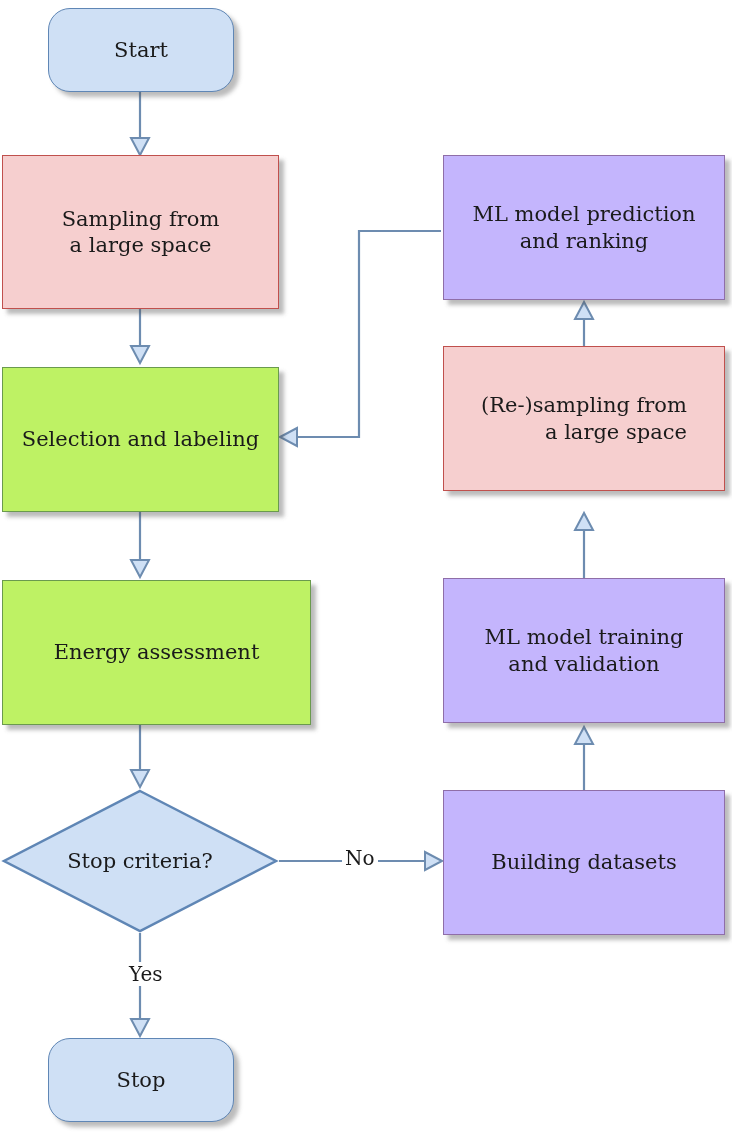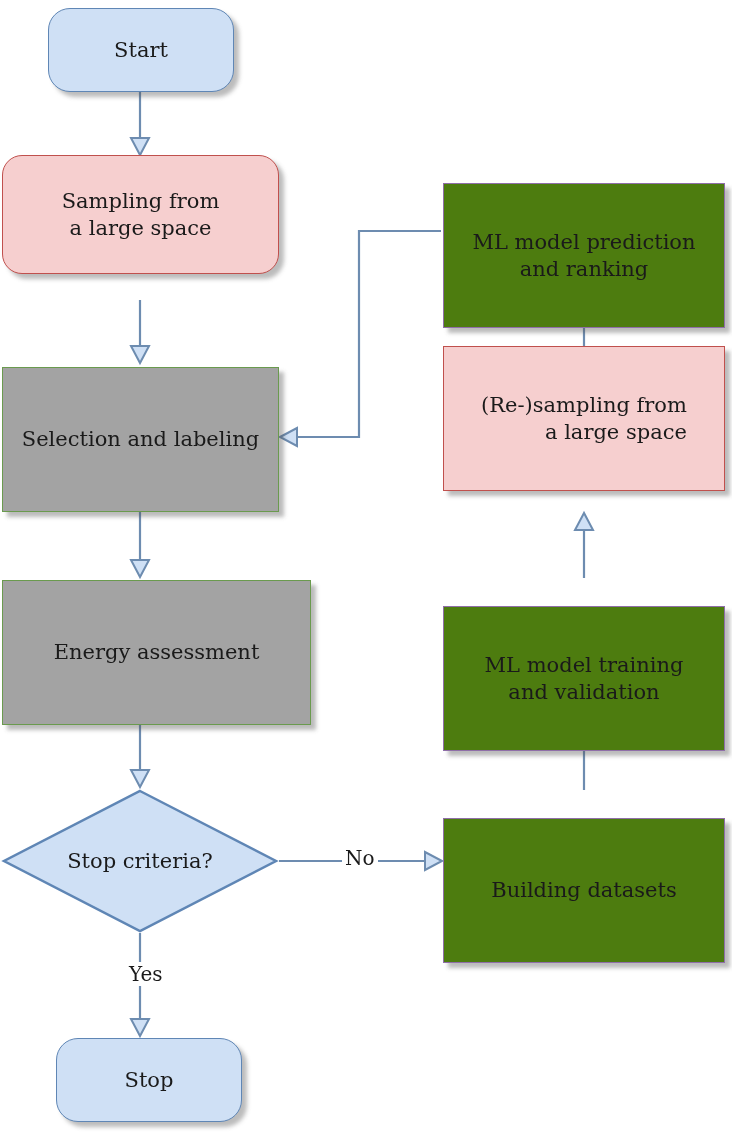--- a/index.html
+++ b/index.html
@@ -34,27 +34,26 @@
   .terminal {
     border-radius: 22px;
     background: #cfe0f5;
     border-color: #5f86b5;
   }
   .red {
     background: #f6cfcf;
     border-color: #c0504d;
   }
   .green {
-    background: #a3a3a3;
+    background: #bef264;
     border-color: #6a9a4e;
   }
   .purple {
-    background: #4d7c0f;
+    background: #c4b5fd;
     border-color: #8f6ea8;
-    margin-top: 28px;
   }
   .decision-wrap {
     position: absolute;
     box-sizing: border-box;
   }
   .decision-shape {
     position: absolute;
     left: 0; top: 0;
     width: 100%;
     height: 100%;
@@ -131,41 +130,41 @@
     <polygon class="arrow-head" points="584,302 575,319 593,319"></polygon>
 
     <path class="edge-path" d="M 441 231 L 359 231 L 359 437 L 295 437"></path>
     <polygon class="arrow-head" points="280,437 297,428 297,446"></polygon>
   </svg>
 
   <div class="node terminal" style="left:48px; top:8px; width:186px; height:84px;">
     <span class="label">Start</span>
   </div>
 
-  <div class="node red" style="left:2px; top:155px; width:277px; height:119px;border-radius:20px;">
+  <div class="node red" style="left:2px; top:155px; width:277px; height:154px;">
     <span class="label">Sampling from
 a large space</span>
   </div>
 
   <div class="node green" style="left:2px; top:367px; width:277px; height:145px;">
     <span class="label">Selection and labeling</span>
   </div>
 
   <div class="node green" style="left:2px; top:580px; width:309px; height:145px;">
     <span class="label">Energy assessment</span>
   </div>
 
   <div class="decision-wrap" style="left:0px; top:787px; width:280px; height:148px;">
     <svg class="decision-shape" viewBox="0 0 280 148">
       <polygon points="140,4 276,74 140,144 4,74" fill="#cfe0f5" stroke="#5f86b5" stroke-width="2.5" style="filter:none"></polygon>
     </svg>
     <div class="decision-label">Stop criteria?</div>
   </div>
 
-  <div class="node terminal" style="left:48px; top:1038px; width:186px; height:84px;margin-left:8px;">
+  <div class="node terminal" style="left:48px; top:1038px; width:186px; height:84px;">
     <span class="label">Stop</span>
   </div>
 
   <div class="node purple" style="left:443px; top:790px; width:282px; height:145px;">
     <span class="label">Building datasets</span>
   </div>
 
   <div class="node purple" style="left:443px; top:578px; width:282px; height:145px;">
     <span class="label">ML model training
 and validation</span>

